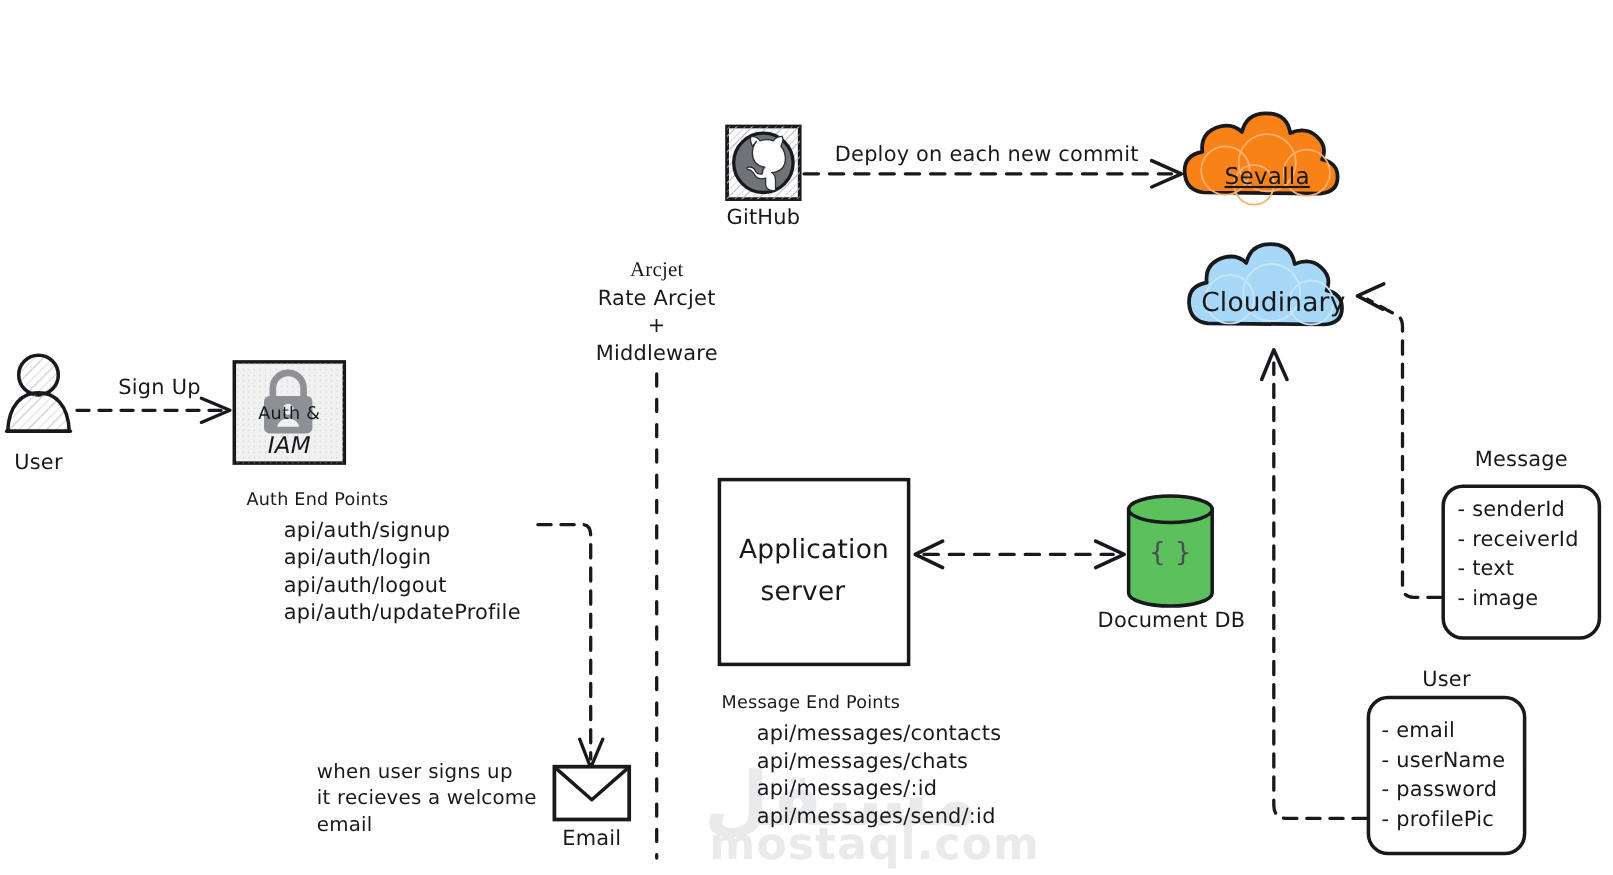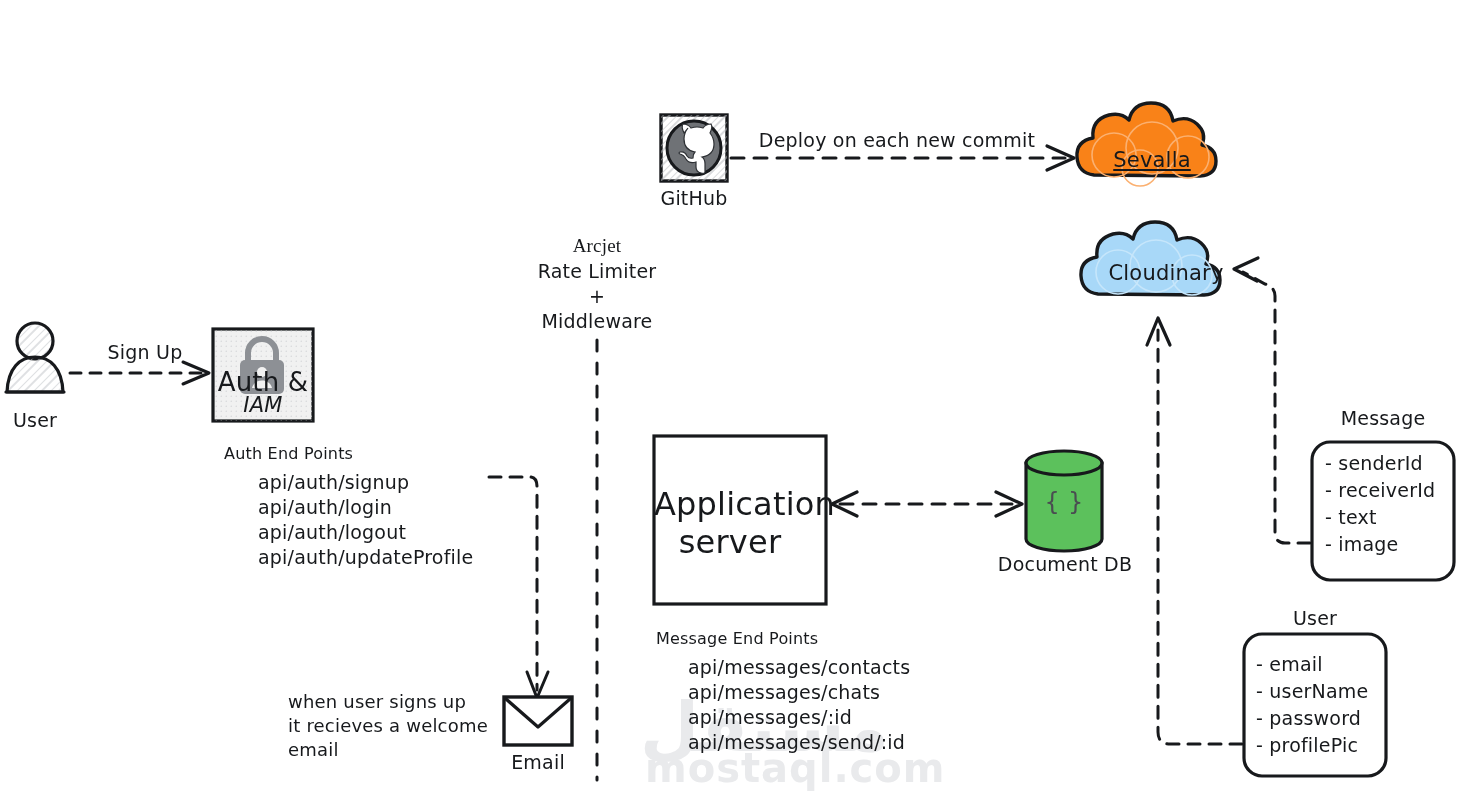--- a/index.html
+++ b/index.html
@@ -27,21 +27,21 @@
   .hand-text {
     position: absolute;
     font-family: "DejaVu Sans", sans-serif;
     color: #17191c;
     white-space: pre;
     line-height: 1.28;
     letter-spacing: 0.2px;
   }
   .t-label  { font-size: 19px; }
   .t-small  { font-size: 18px; }
-  .t-node   { font-size: 32px; }
+  .t-node   { font-size: 24px; }
   .t-list   { font-size: 19px; }
   .t-head   { font-size: 16px; }
   .center   { text-align: center; }
   .watermark {
     position: absolute;
     color: #e9eaec;
     font-family: "DejaVu Sans", sans-serif;
     font-weight: bold;
     user-select: none;
     pointer-events: none;
@@ -172,33 +172,33 @@
 
     <g>
       <rect x="1244" y="634" width="142" height="142" rx="18" fill="#ffffff" stroke="#17191c" stroke-width="3.2"></rect>
     </g>
   </svg>
 
   <div class="hand-text t-label center" style="left:0px; top:408px; width:70px;">User</div>
 
   <div class="hand-text t-label center" style="left:90px; top:340px; width:110px;">Sign Up</div>
 
-  <div class="hand-text t-node center" style="left:213px; top:366px; width:100px; font-size:26px;">Auth &amp;</div>
+  <div class="hand-text t-node center" style="left:213px; top:366px; width:100px; font-size:16px;">Auth &amp;</div>
   <div class="hand-text t-node center" style="left:213px; top:392px; width:100px; font-size:21px;font-style:italic;">IAM</div>
 
   <div class="hand-text t-label center" style="left:644px; top:186px; width:100px;">GitHub</div>
 
   <div class="hand-text t-label center" style="left:742px; top:128px; width:310px;">Deploy on each new commit</div>
 
   <div class="hand-text t-label center" style="left:1104px; top:147px; width:96px; font-size:21px;text-decoration:underline;">Sevalla</div>
 
-  <div class="hand-text t-label center" style="left:1092px; top:260px; width:128px; font-size:21px;margin-left:10px;">Cloudinary</div>
+  <div class="hand-text t-label center" style="left:1092px; top:260px; width:128px; font-size:24px;">Cloudinary</div>
 
   <div class="hand-text t-label center" style="left:512px; top:234px; width:170px;font-family:Liberation Serif, serif;">Arcjet</div>
-  <div class="hand-text t-label center" style="left:512px; top:259px; width:170px;">Rate Limiter</div>
+  <div class="hand-text t-label center" style="left:512px; top:259px; width:170px;">Rate Arcjet</div>
   <div class="hand-text t-label center" style="left:512px; top:284px; width:170px;">+</div>
   <div class="hand-text t-label center" style="left:512px; top:309px; width:170px;">Middleware</div>
 
   <div class="hand-text t-head" style="left:224px; top:444px;">Auth End Points</div>
   <div class="hand-text t-list" style="left:258px; top:470px;">api/auth/signup</div>
   <div class="hand-text t-list" style="left:258px; top:495px;">api/auth/login</div>
   <div class="hand-text t-list" style="left:258px; top:520px;">api/auth/logout</div>
   <div class="hand-text t-list" style="left:258px; top:545px;">api/auth/updateProfile</div>
 
   <div class="hand-text t-small" style="left:288px; top:690px;">when user signs up</div>

